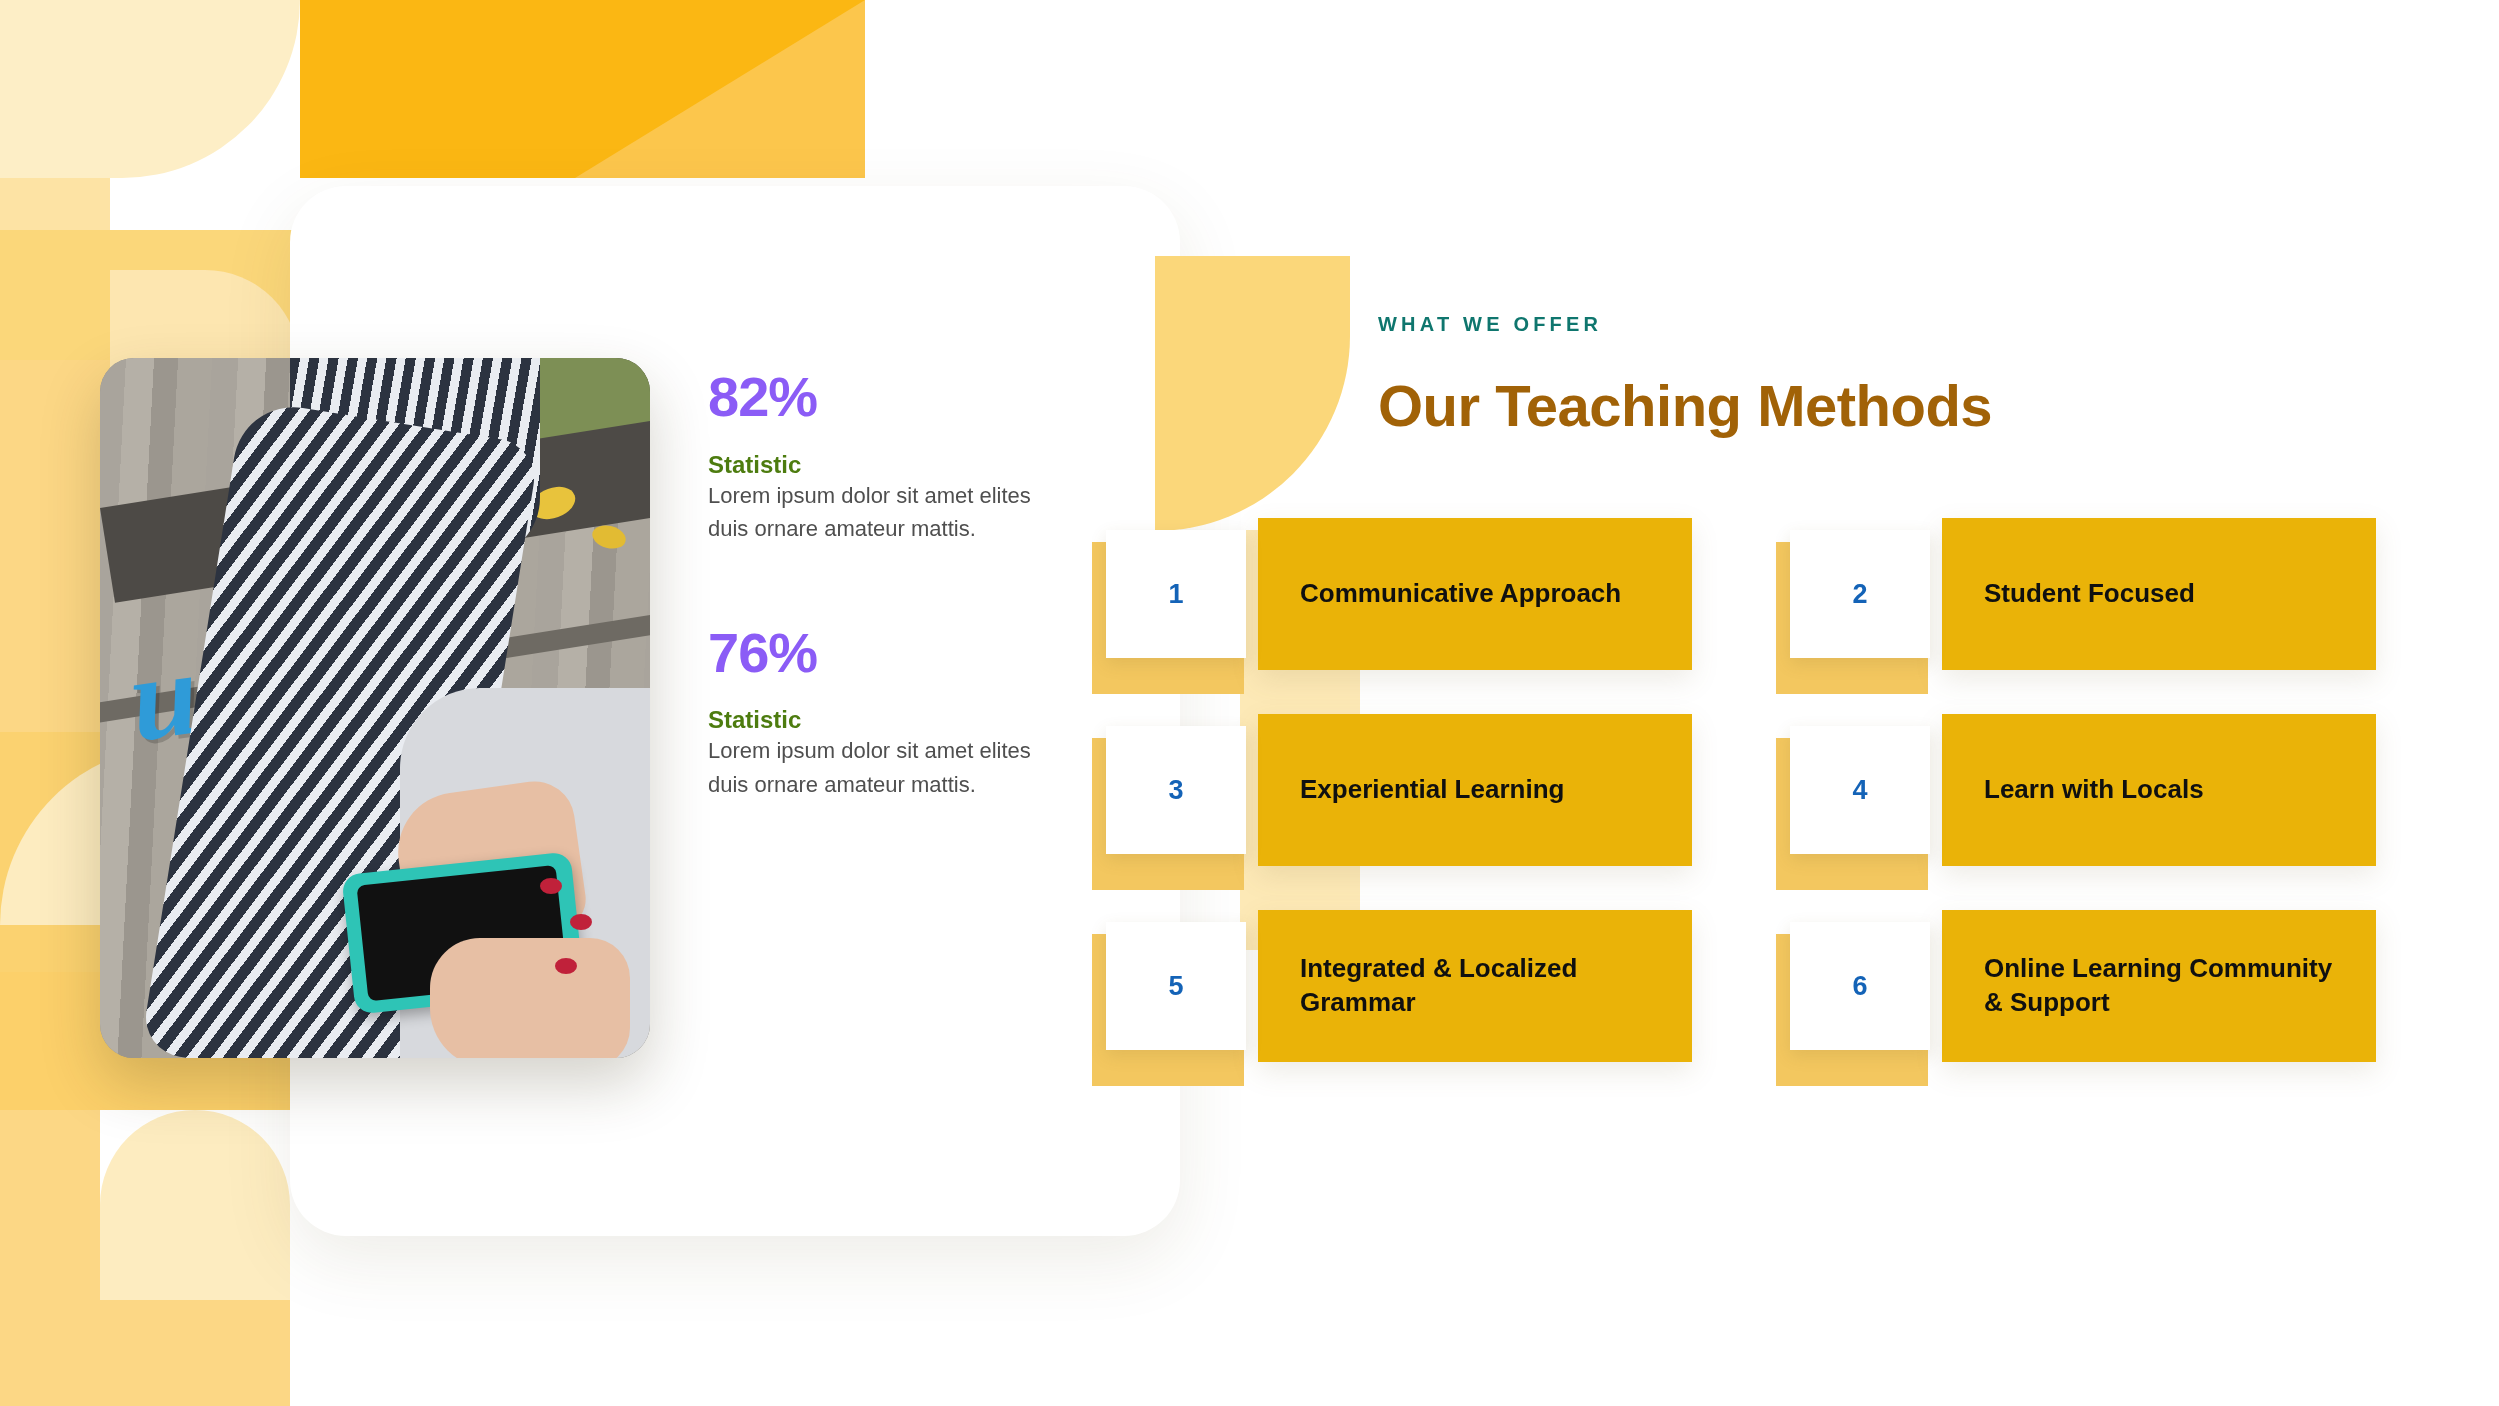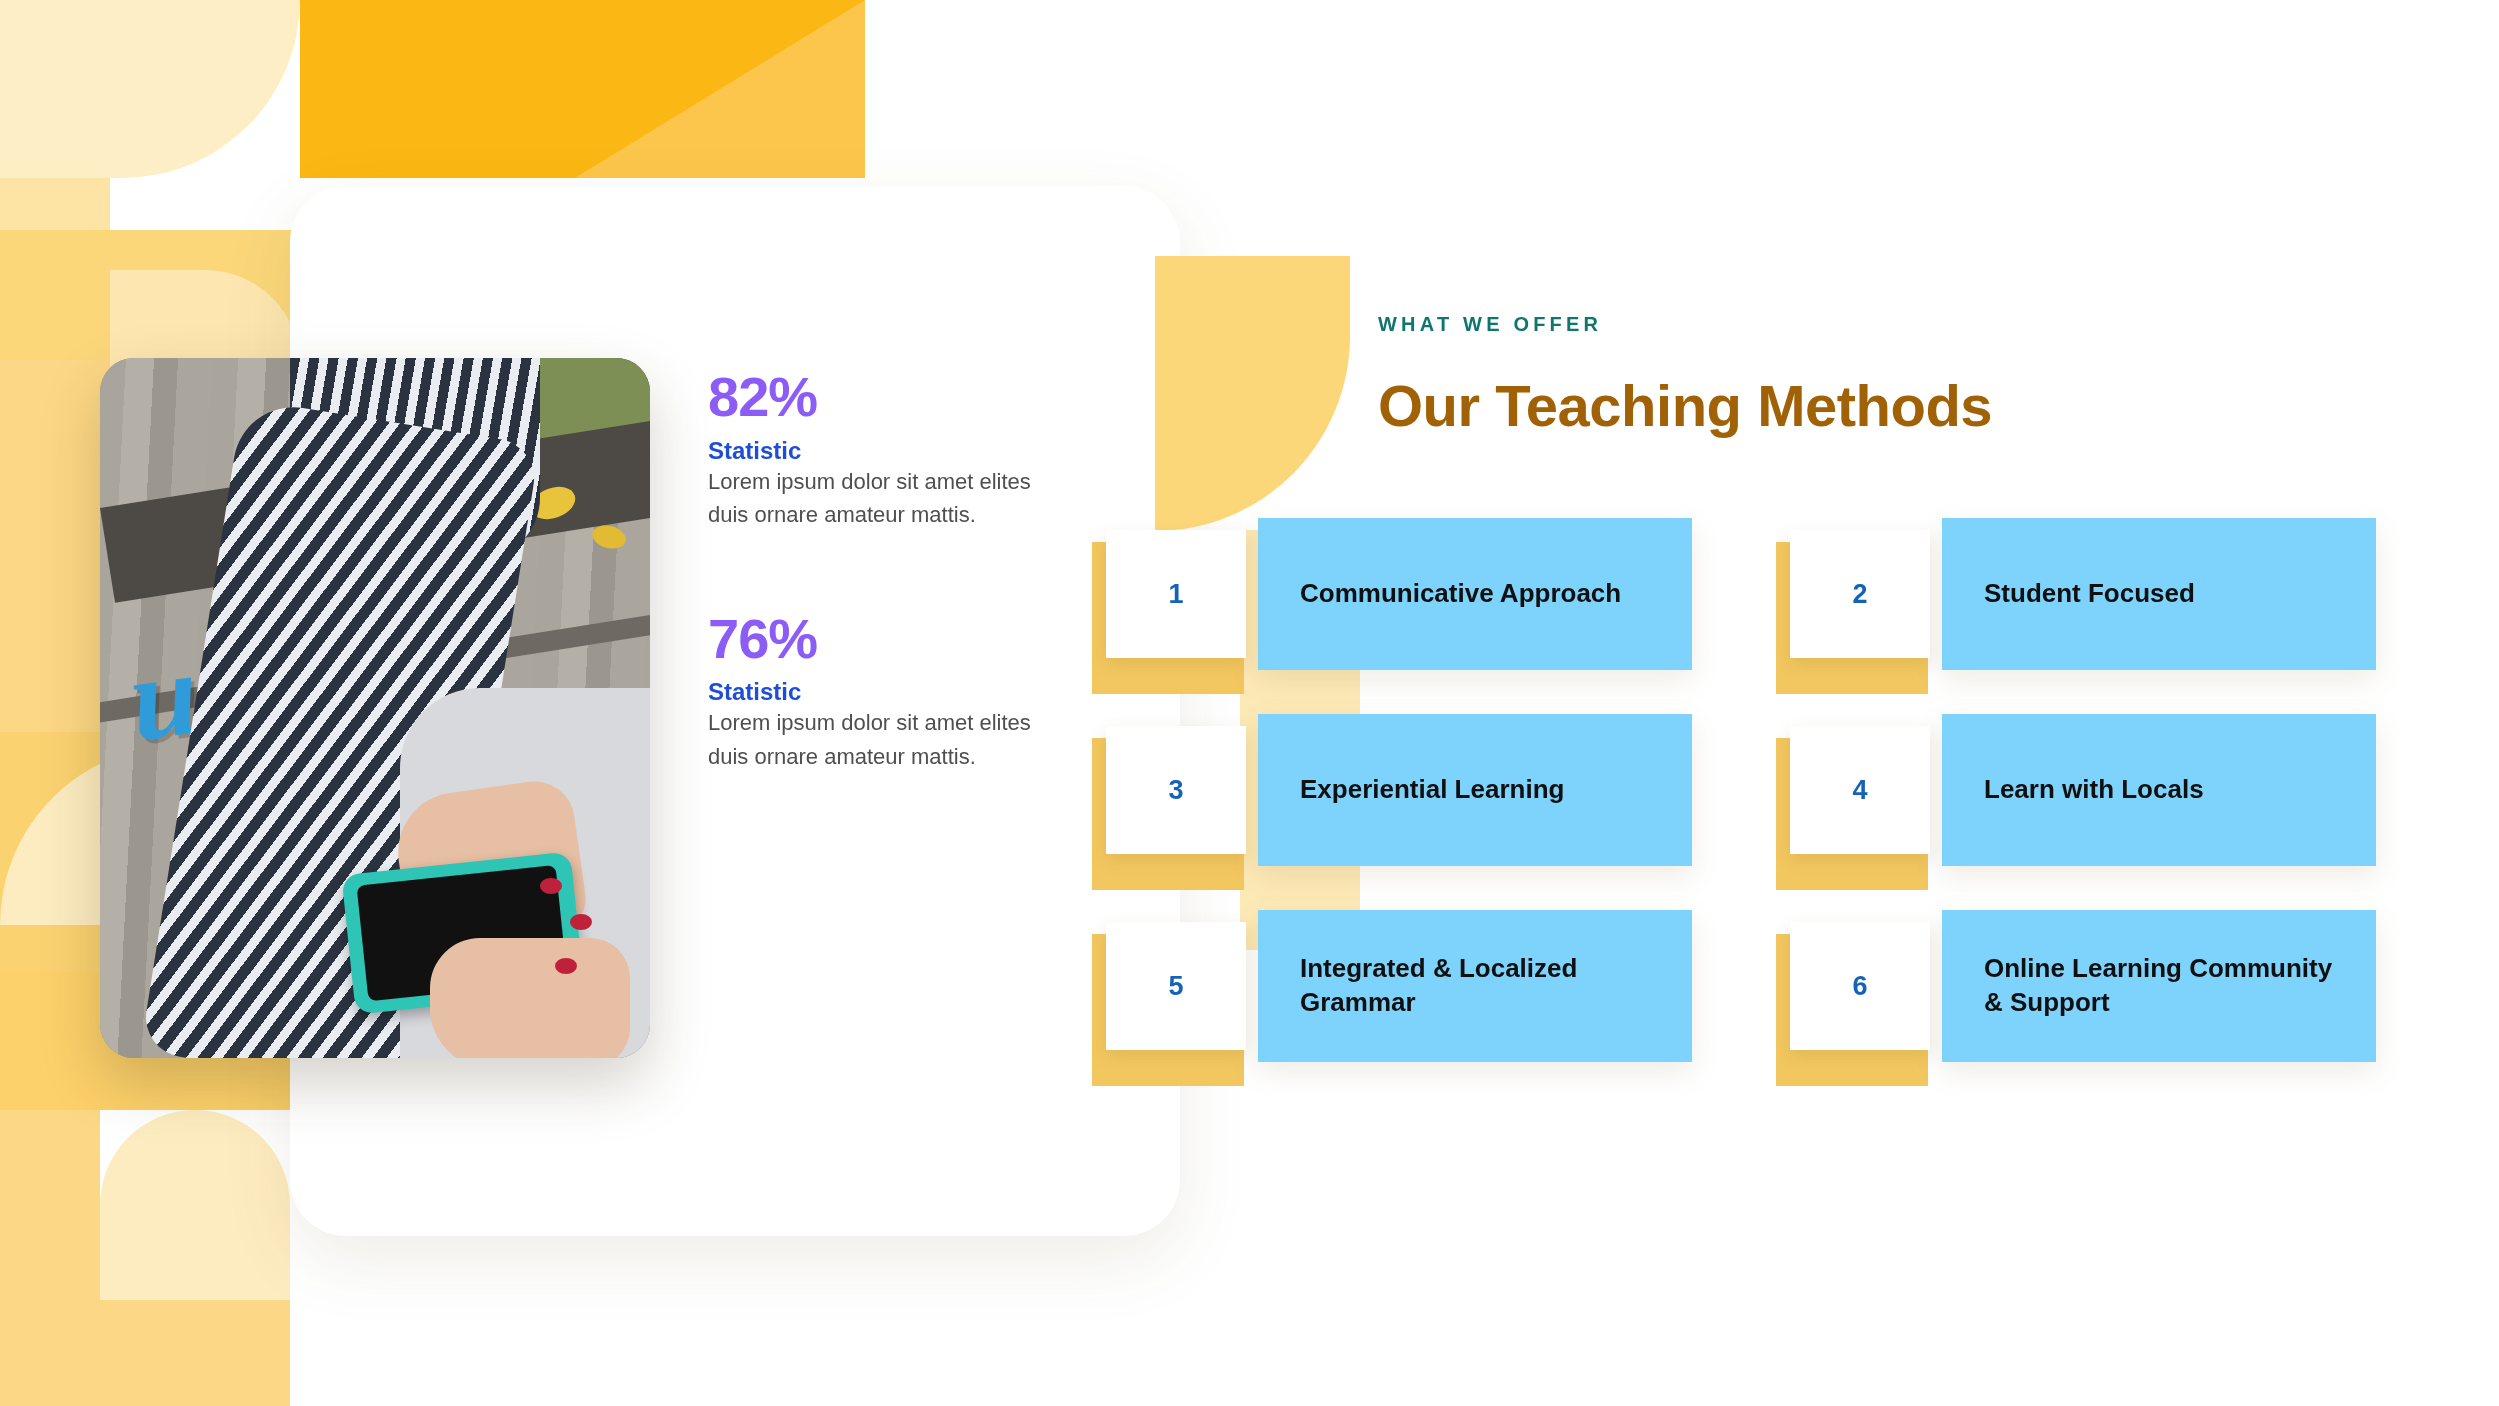--- a/index.html
+++ b/index.html
@@ -251,24 +251,24 @@
   .stats { position: absolute; left: 708px; top: 368px; width: 330px; }
   .stat-block + .stat-block { margin-top: 78px; }
   .stat-num {
     font-size: 56px;
     font-weight: 700;
     color: #8b5cf6;
     line-height: 1.05;
     letter-spacing: -1px;
   }
   .stat-label {
-    margin-top: 10px;
+    margin-top: 24px;
     font-size: 24px;
     font-weight: 700;
-    color: #1d4ed8;
+    color: #4d7c0f;
   }
   .stat-text {
     font-size: 22px;
     line-height: 1.52;
     color: #4f4f4f;
   }
 
   
   .eyebrow {
     position: absolute; left: 1378px; top: 313px;
@@ -320,21 +320,21 @@
     justify-content: center;
     font-size: 27px;
     font-weight: 700;
     color: #1463b7;
     flex: 0 0 auto;
   }
   .method-body {
     position: relative;
     z-index: 1;
     flex: 1;
-    background: #7dd3fc;
+    background: #eab308;
     box-shadow: 0 10px 26px rgba(120,110,60,.13);
     display: flex;
     align-items: center;
     padding: 0 42px;
     margin-left: 0;
     height: 152px;
     margin-top: -12px;
   }
   .method-title {
     font-size: 26px;

